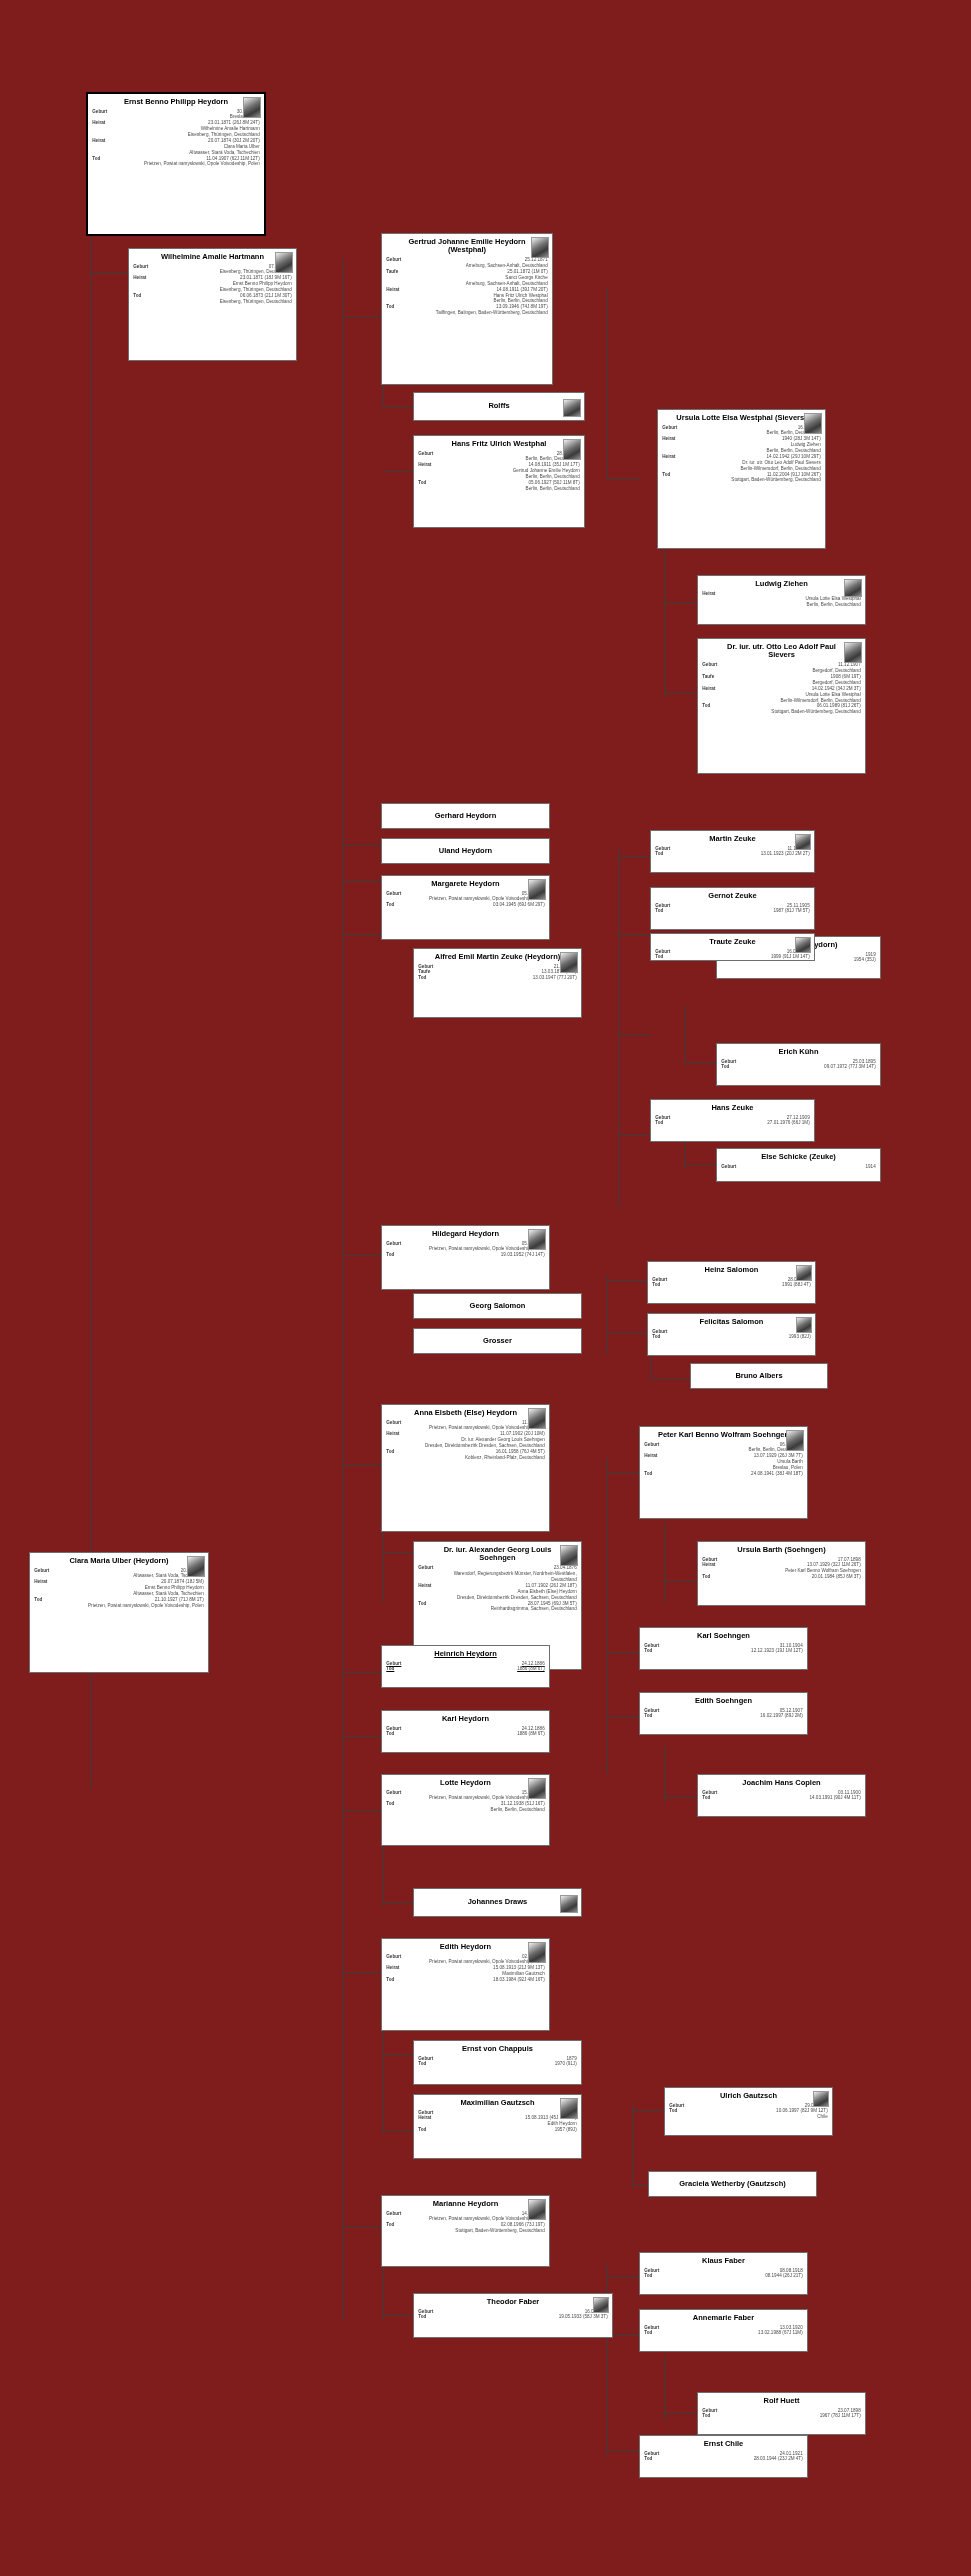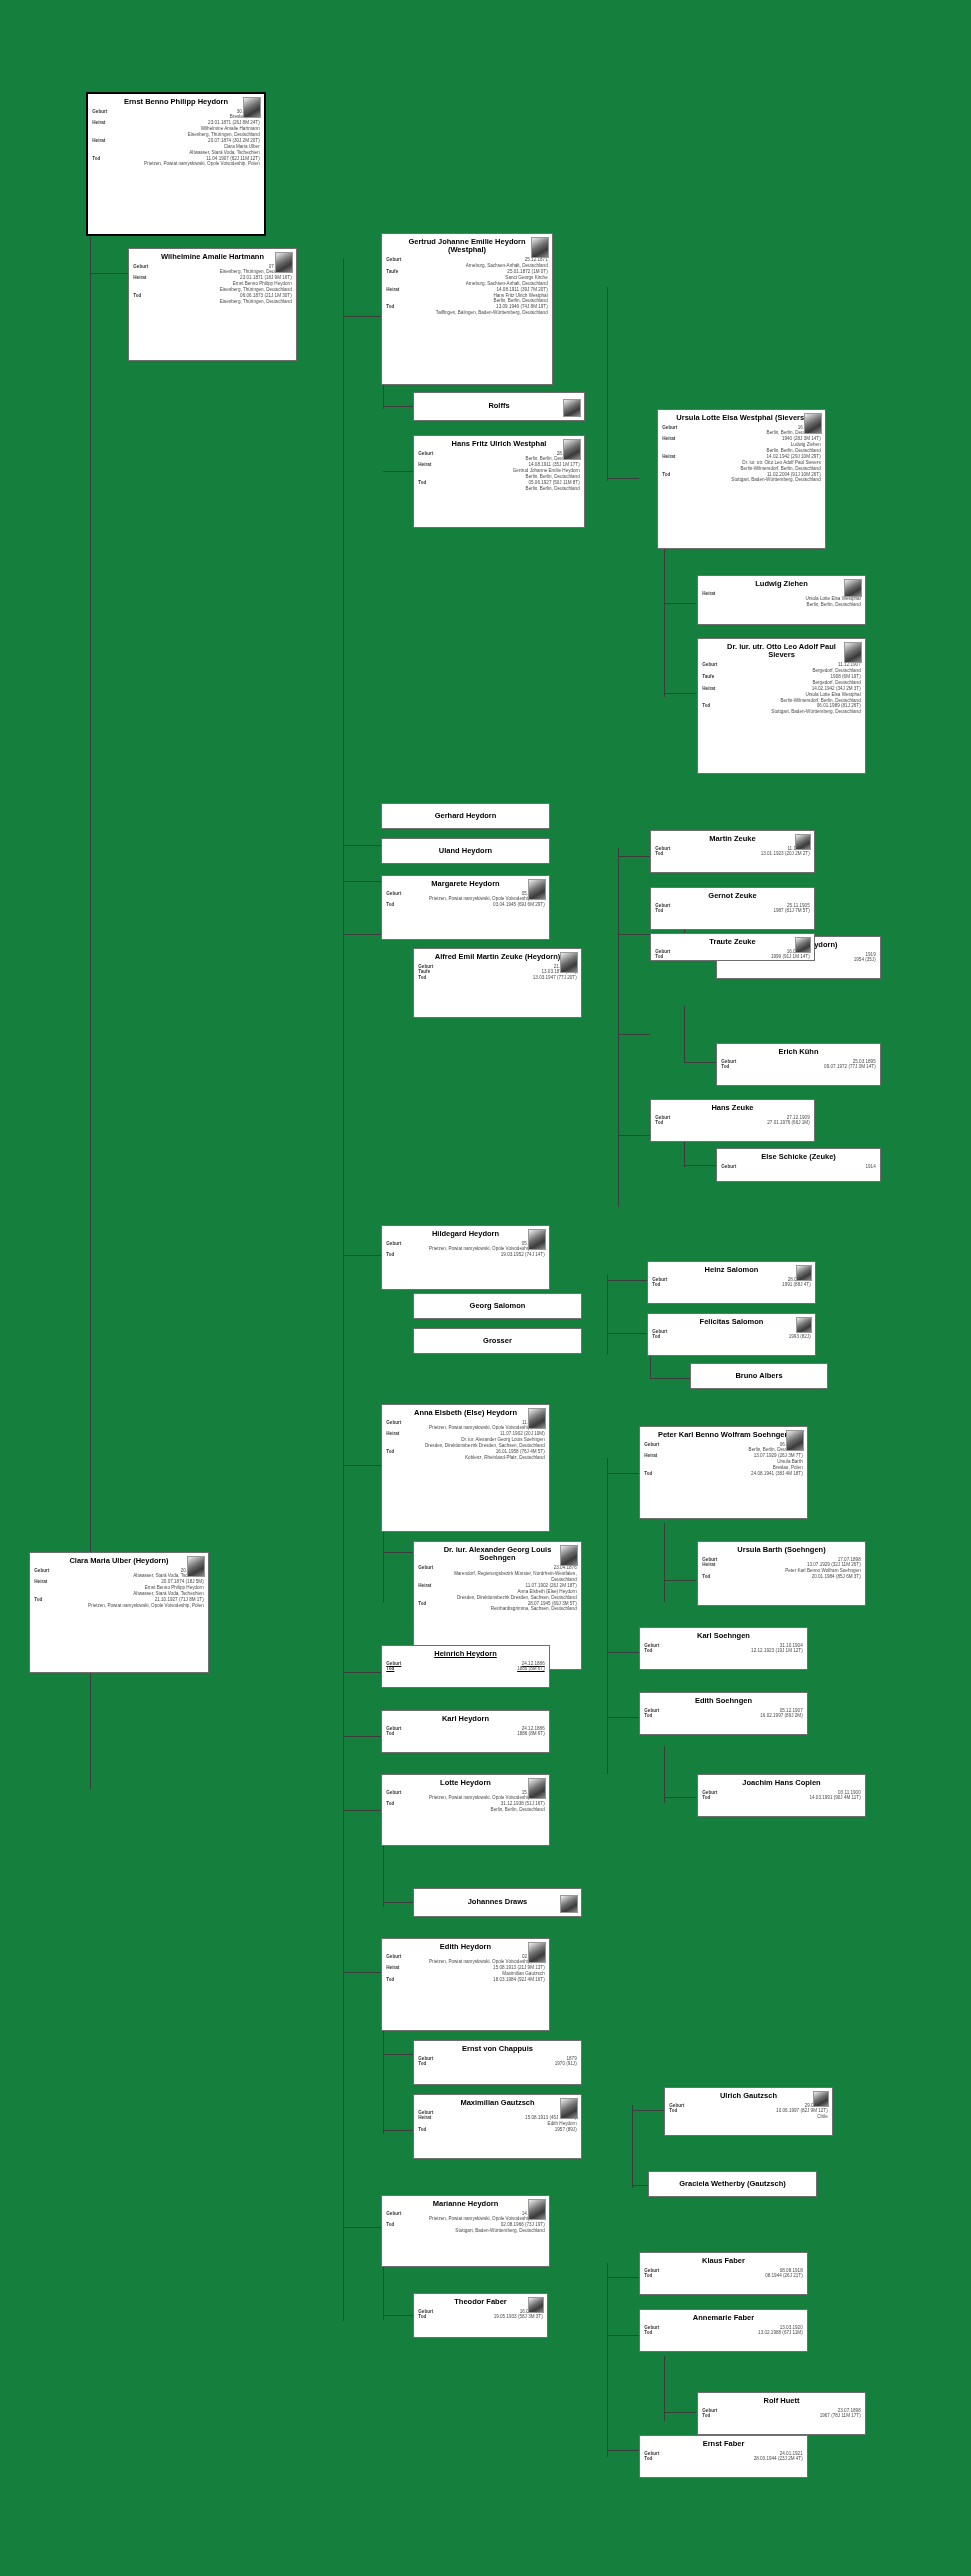--- a/index.html
+++ b/index.html
@@ -1,17 +1,17 @@
 <!DOCTYPE html>
 <html style="font-size:11.5px"><head>
 <meta charset="utf-8">
 <style>
   html,body{margin:0;padding:0;background:#ffffff;}
   body{font-family:"Liberation Sans","DejaVu Sans",sans-serif;}
-  #stage{position:relative;width:971px;height:2576px;background:#15803d;overflow:hidden;}
+  #stage{position:relative;width:971px;height:2576px;background:#7f1d1d;overflow:hidden;}
 
   .card{position:absolute;box-sizing:border-box;background:#fff;border:0.7px solid #6e6e6e;}
   .card.root{border:2.2px solid #000;}
   .card .nm{font-weight:bold;color:#000;text-align:center;line-height:1.18;padding:3.6px 16px 1.4px 16px;font-size:7.5px;}
   .rows{padding:0.7px 4.3px 3.6px 4.3px;}
   .row{display:flex;align-items:flex-start;line-height:1.28;font-size:4.6px;}
   .lbl{font-weight:bold;color:#3b3b3b;flex:0 0 33px;}
   .vals{flex:1;text-align:right;color:#4a4a4a;}
   .vals div{white-space:normal;}
   .photo{position:absolute;top:2.9px;right:2.9px;width:16px;height:18.7px;
@@ -946,21 +946,21 @@
         <div class="row">
           <div class="lbl">Tod</div>
           <div class="vals">
             <div>02.08.1966 (73J 19T)</div>
             <div>Stuttgart, Baden-Württemberg, Deutschland</div>
           </div>
         </div>
       </div>
   </div>
 
-  <div class="card" style="left:413px;top:2293px;width:135px;height:45px;">
+  <div class="card" style="left:413px;top:2293px;width:200px;height:45px;">
     <div class="nm">Theodor Faber</div>
     <div class="photo w"></div>
     <div class="rows">
         <div class="row">
           <div class="lbl">Geburt</div>
           <div class="vals">
             <div>16.02.1875</div>
           </div>
         </div>
         <div class="row">
@@ -1020,21 +1020,21 @@
         <div class="row">
           <div class="lbl">Tod</div>
           <div class="vals">
             <div>1967 (78J 11M 17T)</div>
           </div>
         </div>
       </div>
   </div>
 
   <div class="card" style="left:639px;top:2435px;width:169px;height:43px;">
-    <div class="nm">Ernst Faber</div>
+    <div class="nm">Ernst Chile</div>
     <div class="rows">
         <div class="row">
           <div class="lbl">Geburt</div>
           <div class="vals">
             <div>24.01.1921</div>
           </div>
         </div>
         <div class="row">
           <div class="lbl">Tod</div>
           <div class="vals">

